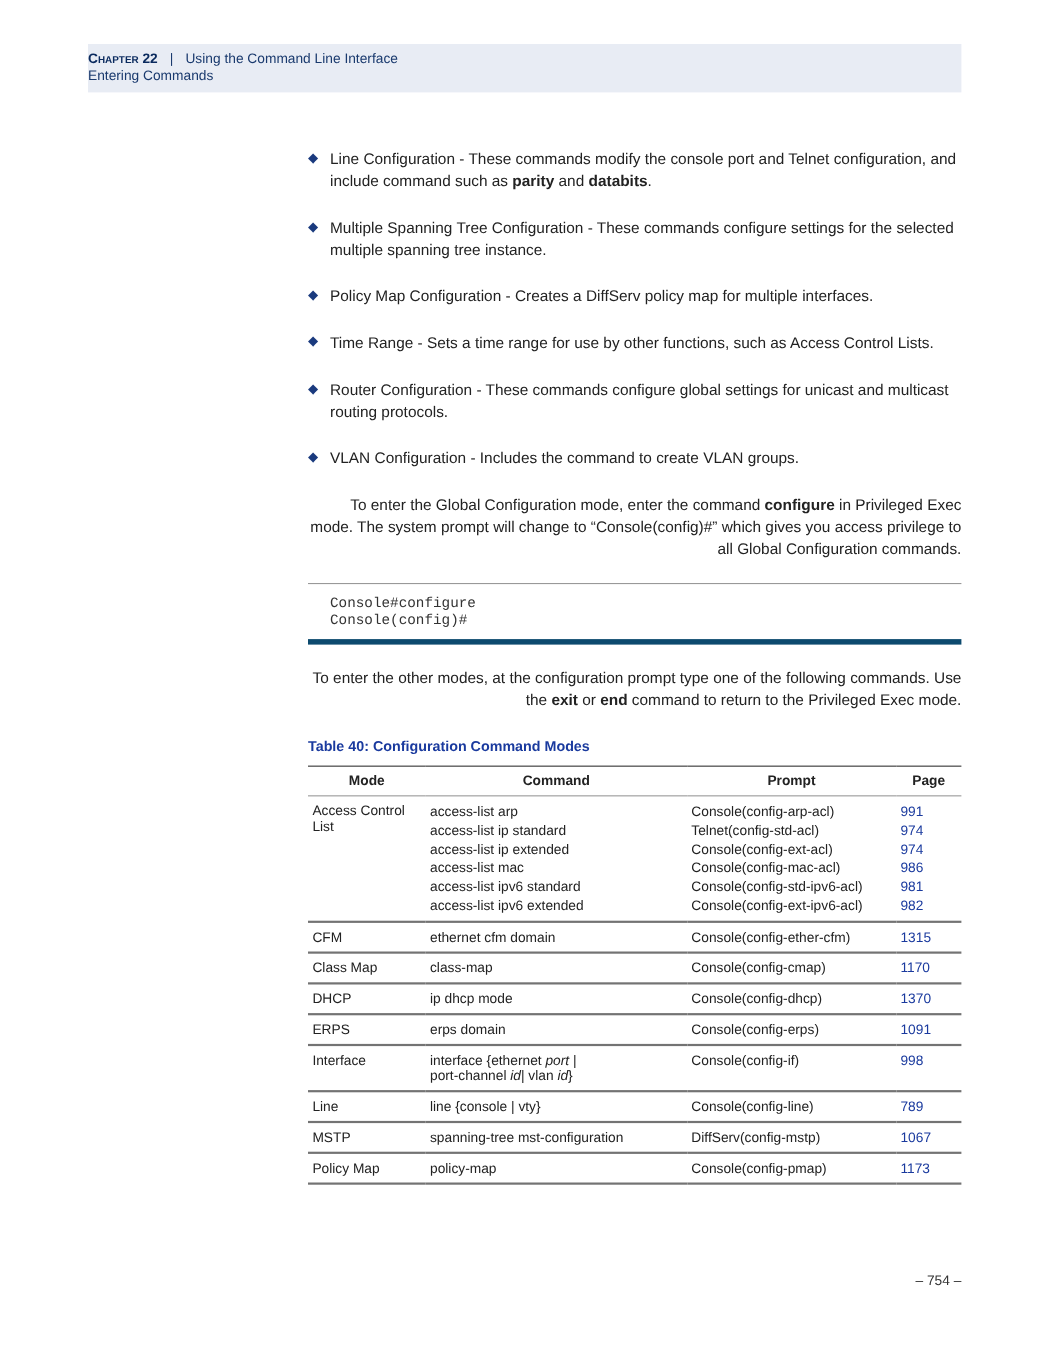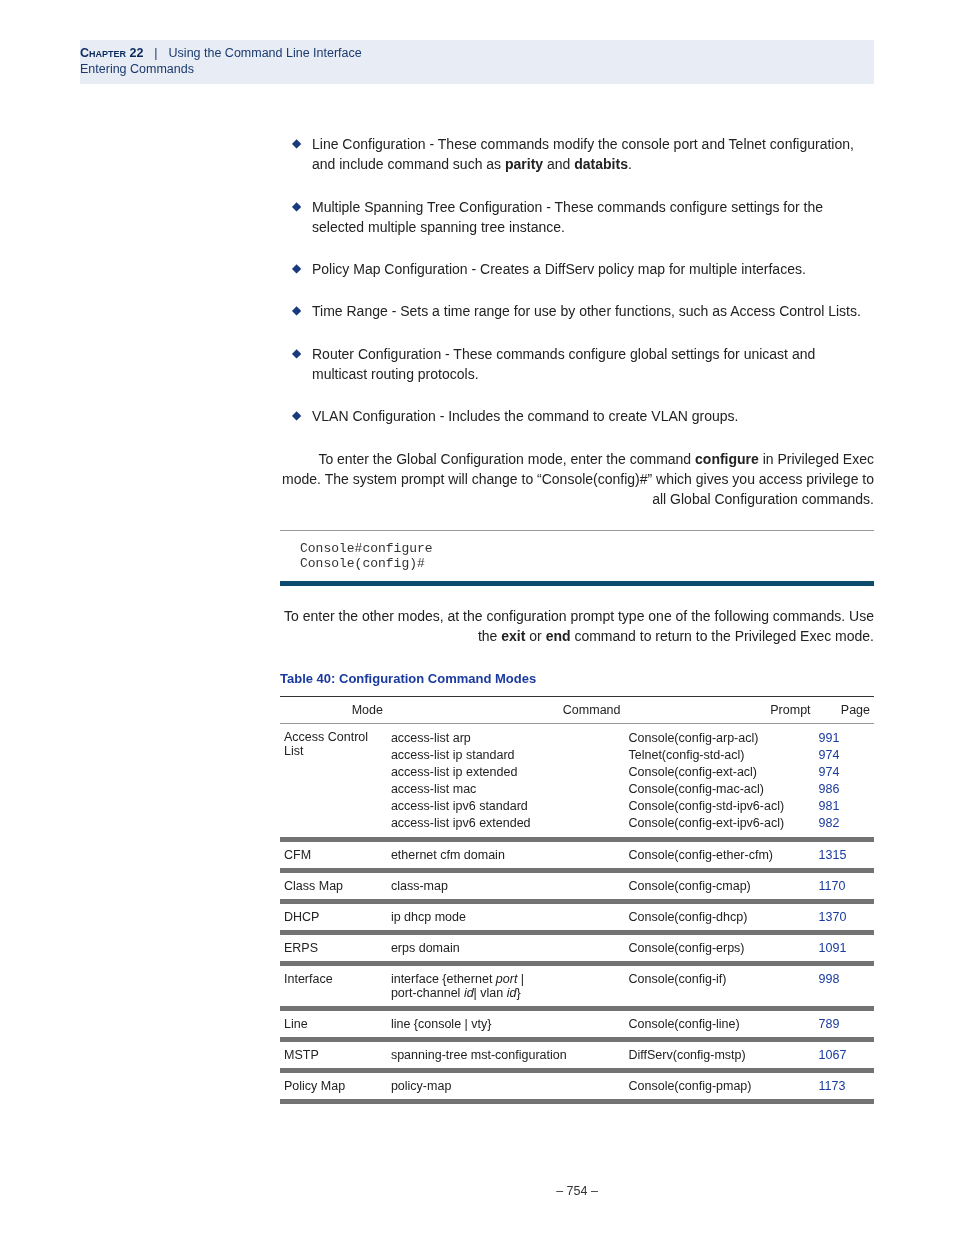--- a/index.html
+++ b/index.html
@@ -42,21 +42,21 @@
     font-size: 12.5px;
     color: #1a3a6e;
     margin-top: 2px;
   }
   .content {
     margin-left: 200px;
   }
   .bullet-list {
     list-style: none;
     padding: 0;
-    margin: 12px;
+    margin: 0;
   }
   .bullet-list li {
     position: relative;
     padding-left: 20px;
     margin-bottom: 22px;
     line-height: 1.45;
     font-size: 14px;
     color: #222;
   }
   .bullet-list li::before {
@@ -91,43 +91,43 @@
     font-weight: bold;
     font-size: 13px;
     margin: 25px 0 10px 0;
   }
   .config-table {
     width: 100%;
     border-collapse: collapse;
     font-size: 12.5px;
   }
   .config-table th {
-    text-align: right;
-    font-weight: normal;
+    text-align: center;
+    font-weight: bold;
     padding: 6px 4px;
     border-top: 1px solid #333;
     border-bottom: 1px solid #999;
     color: #222;
   }
   .config-table td {
     padding: 6px 4px;
     vertical-align: top;
-    border-bottom: 5px solid #737373;
+    border-bottom: 2px solid #737373;
     color: #222;
     margin-left: 20px;
   }
   .config-table .page-link {
     color: #1a3a9e;
   }
   .ital { font-style: italic; }
   .multi-line-cell div {
     line-height: 1.35;
   }
   .page-number {
-    text-align: center;
+    text-align: right;
     color: #333;
     font-size: 12.5px;
     margin-top: 80px;
   }
 </style>
 </head>
 <body>
 
 <div class="page">
 

